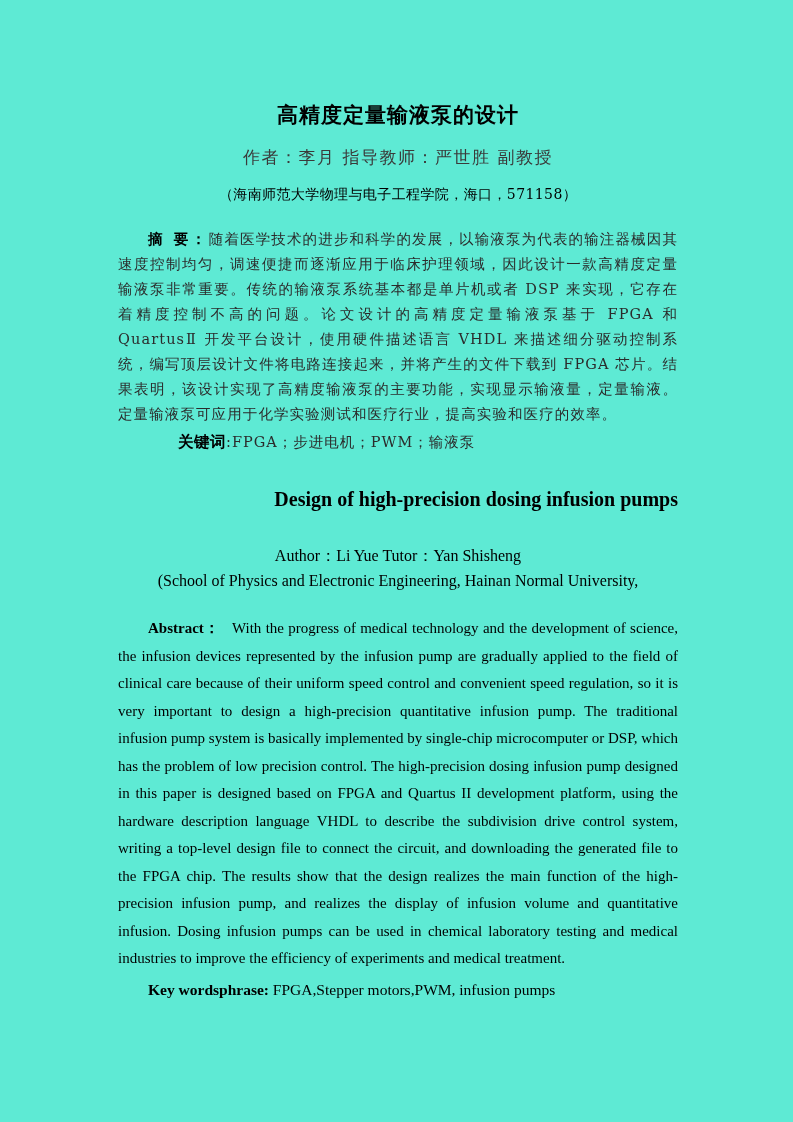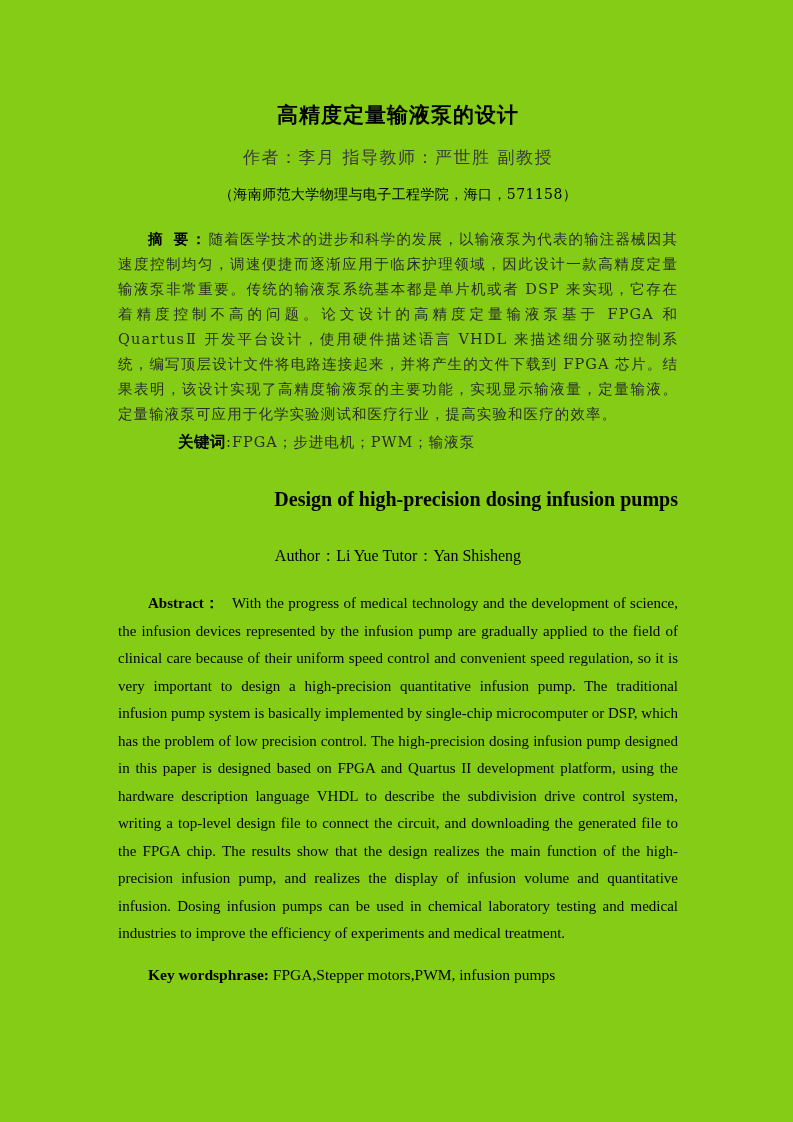--- a/index.html
+++ b/index.html
@@ -13,21 +13,21 @@
     height: 1122px;
     font-family: "Liberation Serif", "DejaVu Serif", serif;
     color: #000000;
     -webkit-font-smoothing: antialiased;
   }
 
   .page {
     position: relative;
     width: 793px;
     height: 1122px;
-    background: #84cc16;
+    background: #5eead4;
     overflow: hidden;
   }
 
   
   .content {
     position: absolute;
     left: 118px;
     top: 0;
     width: 560px;
   }
@@ -134,21 +134,21 @@
   }
   .en-abstract .lbl {
     font-weight: bold;
   }
   .en-abstract .gap {
     display: inline-block;
     width: 12px;
   }
 
   .en-keywords {
-    margin-top: 13px;
+    margin-top: 3px;
     margin-left: 30px;
     font-family: "Liberation Serif", "DejaVu Serif", serif;
     font-size: 15.5px;
     line-height: 27.5px;
   }
   .en-keywords .lbl {
     font-weight: bold;
   }
 </style>
 </head>
@@ -168,20 +168,21 @@
     </div>
 
     <div class="cn-keywords">
       <span class="lbl">关键词</span><span>:FPGA；步进电机；PWM；输液泵</span>
     </div>
 
     <div class="en-title">Design of high-precision dosing infusion pumps</div>
 
     <div class="en-authors">Author：Li Yue  Tutor：Yan Shisheng</div>
 
+    <div class="en-affiliation">(School of Physics and Electronic Engineering, Hainan Normal University,</div>
 
 
     <div class="en-abstract">
       <span class="lbl">Abstract：</span><span class="gap"></span><span>With the progress of medical technology and the development of science, the infusion devices represented by the infusion pump are gradually applied to the field of clinical care because of their uniform speed control and convenient speed regulation, so it is very important to design a high-precision quantitative infusion pump. The traditional infusion pump system is basically implemented by single-chip microcomputer or DSP, which has the problem of low precision control. The high-precision dosing infusion pump designed in this paper is designed based on FPGA and Quartus II development platform, using the hardware description language VHDL to describe the subdivision drive control system, writing a top-level design file to connect the circuit, and downloading the generated file to the FPGA chip. The results show that the design realizes the main function of the high-precision infusion pump, and realizes the display of infusion volume and quantitative infusion. Dosing infusion pumps can be used in chemical laboratory testing and medical industries to improve the efficiency of experiments and medical treatment.</span>
     </div>
 
     <div class="en-keywords">
       <span class="lbl">Key wordsphrase:</span><span> FPGA,Stepper motors,PWM, infusion pumps</span>
     </div>
 

